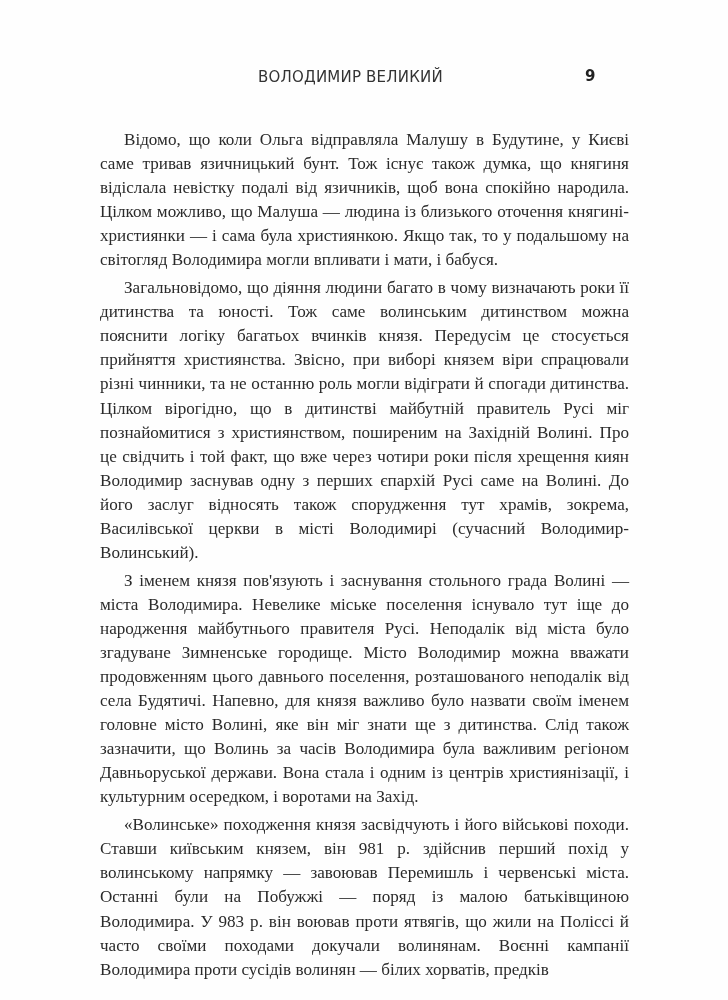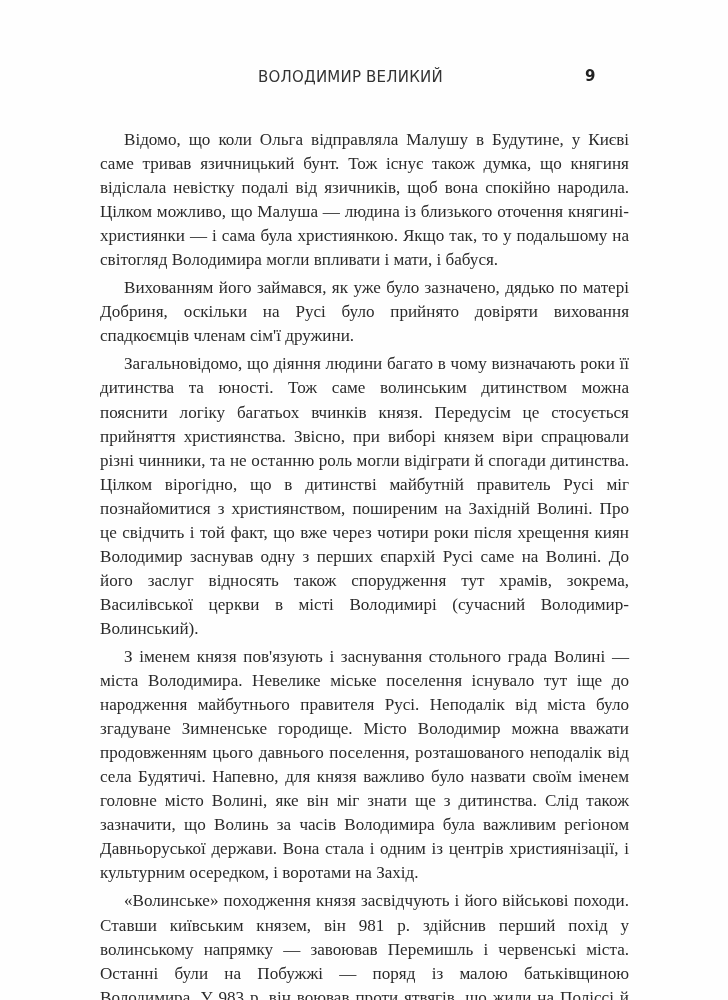--- a/index.html
+++ b/index.html
@@ -55,18 +55,17 @@
 <body>
 
 <div class="page">
   <div class="running-head">
     <span class="running-title">ВОЛОДИМИР ВЕЛИКИЙ</span>
     <span class="page-number">9</span>
   </div>
 
   <div class="body-text">
     <p>Відомо, що коли Ольга відправляла Малушу в Будутине, у Києві саме тривав язичницький бунт. Тож існує також думка, що княгиня відіслала невістку подалі від язичників, щоб вона спокійно народила. Цілком можливо, що Малуша — людина із близького оточення княгині-християнки — і сама була християнкою. Якщо так, то у подальшому на світогляд Володимира могли впливати і мати, і бабуся.</p>
-    <p>Вихованням його займався, як уже було зазначено, дядько по матері Добриня, оскільки на Русі було прийнято довіряти виховання спадкоємців членам сім'ї дружини.</p>
     <p>Загальновідомо, що діяння людини багато в чому визначають роки її дитинства та юності. Тож саме волинським дитинством можна пояснити логіку багатьох вчинків князя. Передусім це стосується прийняття християнства. Звісно, при виборі князем віри спрацювали різні чинники, та не останню роль могли відіграти й спогади дитинства. Цілком вірогідно, що в дитинстві майбутній правитель Русі міг познайомитися з християнством, поширеним на Західній Волині. Про це свідчить і той факт, що вже через чотири роки після хрещення киян Володимир заснував одну з перших єпархій Русі саме на Волині. До його заслуг відносять також спорудження тут храмів, зокрема, Василівської церкви в місті Володимирі (сучасний Володимир-Волинський).</p>
     <p>З іменем князя пов'язують і заснування стольного града Волині — міста Володимира. Невелике міське поселення існувало тут іще до народження майбутнього правителя Русі. Неподалік від міста було згадуване Зимненське городище. Місто Володимир можна вважати продовженням цього давнього поселення, розташованого неподалік від села Будятичі. Напевно, для князя важливо було назвати своїм іменем головне місто Волині, яке він міг знати ще з дитинства. Слід також зазначити, що Волинь за часів Володимира була важливим регіоном Давньоруської держави. Вона стала і одним із центрів християнізації, і культурним осередком, і воротами на Захід.</p>
     <p>«Волинське» походження князя засвідчують і його військові походи. Ставши київським князем, він 981 р. здійснив перший похід у волинському напрямку — завоював Перемишль і червенські міста. Останні були на Побужжі — поряд із малою батьківщиною Володимира. У 983 р. він воював проти ятвягів, що жили на Поліссі й часто своїми походами докучали волинянам. Воєнні кампанії Володимира проти сусідів волинян — білих хорватів, предків</p>
   </div>
 </div>
 
 </body></html>

